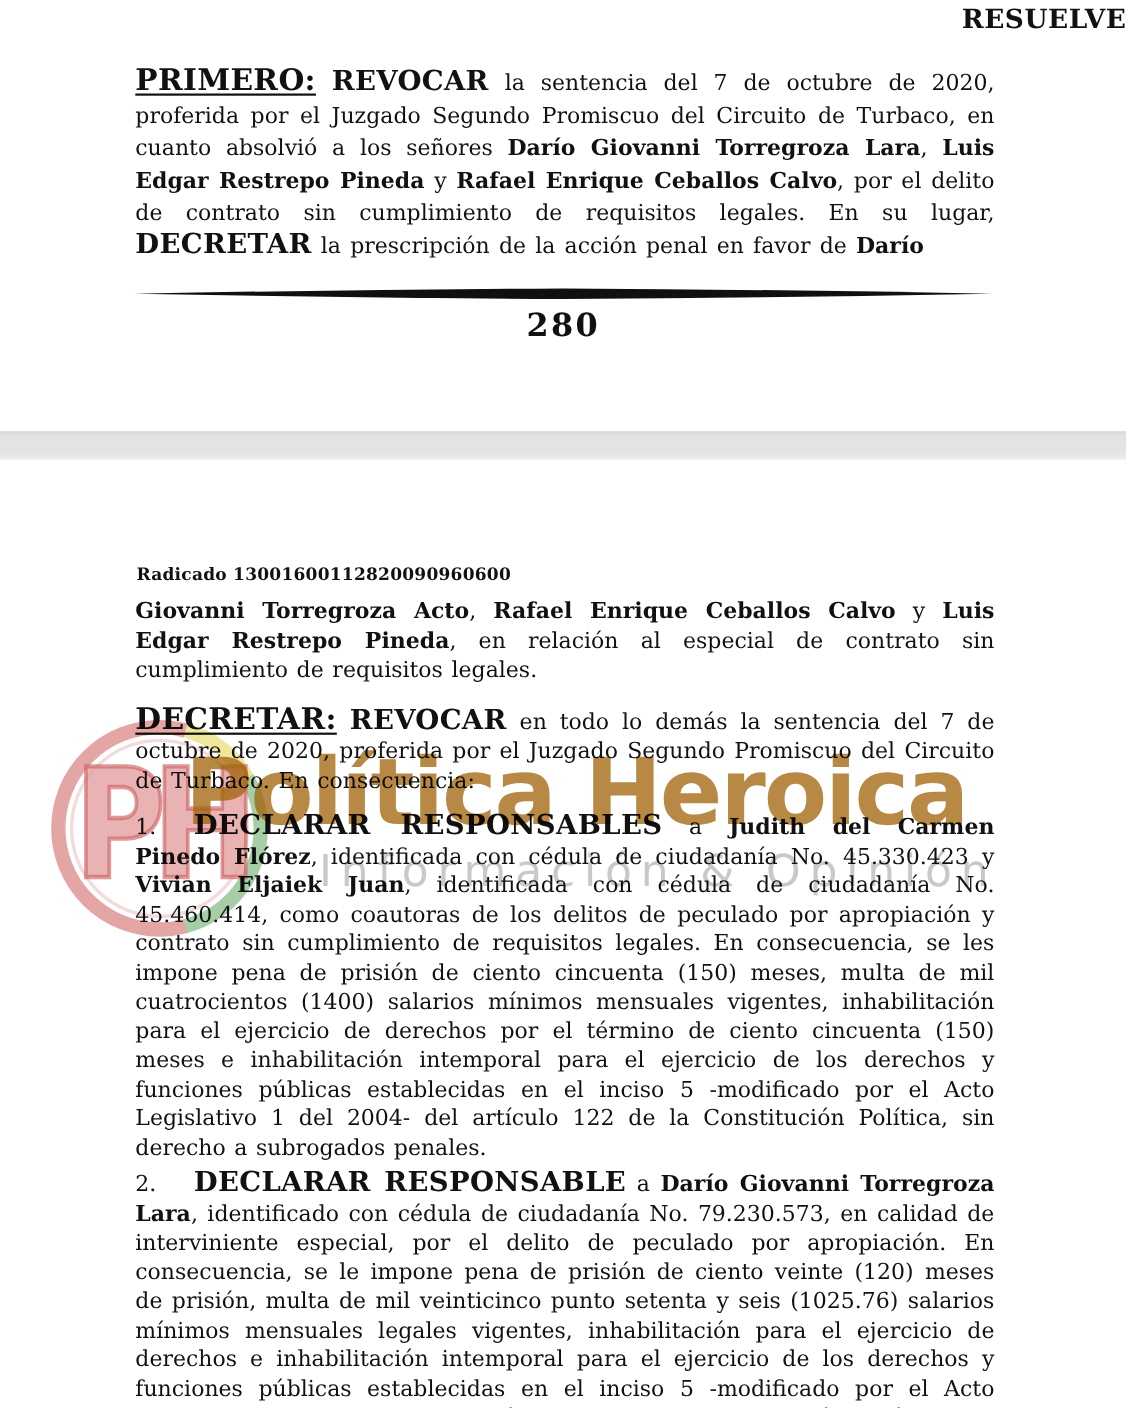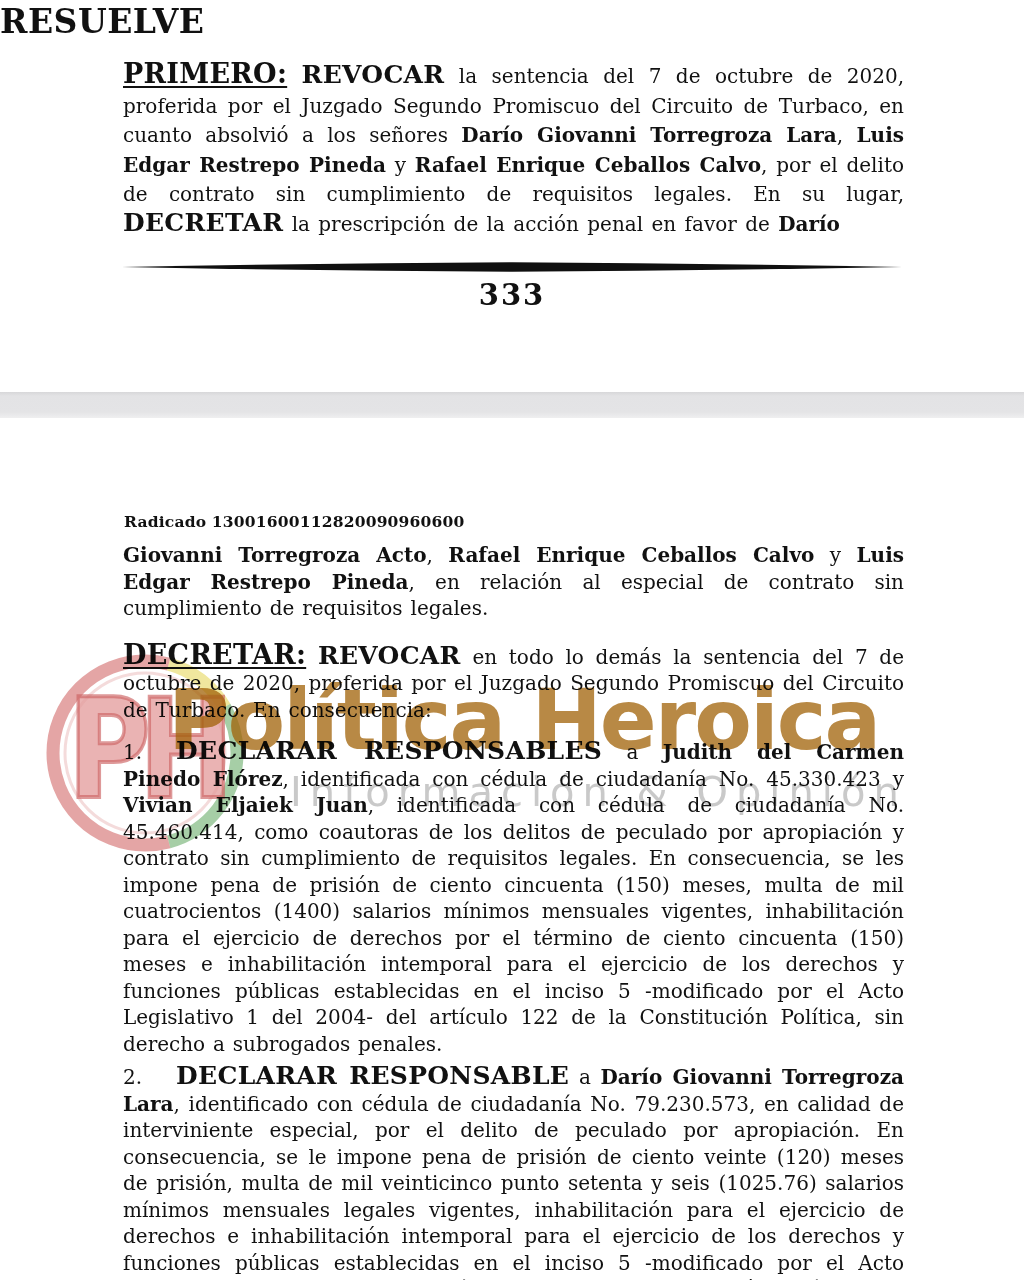--- a/index.html
+++ b/index.html
@@ -7,22 +7,22 @@
     position:relative;
     width:1024px;height:1280px;
     overflow:hidden;
     background:#ffffff;
     font-family:"DejaVu Serif","Liberation Serif",serif;
     color:#111;
   }
   
   .doc-title{
     position:absolute;top:2px;left:0;width:1024px;
-    text-align:left;
-    font-size:33px;font-weight:700;letter-spacing:.5px;
+    text-align:right;
+    font-size:24px;font-weight:700;letter-spacing:.5px;
     margin:0;
   }
   .p1-body{
     position:absolute;left:123px;top:60px;width:781px;
     font-size:20px;line-height:29.6px;
     text-align:justify;
     word-spacing:2px;
   }
   .divider{
     position:absolute;left:120px;top:259px;width:784px;height:14px;
@@ -104,21 +104,21 @@
   <h1 class="doc-title">RESUELVE</h1>
 
   <div class="p1-body"><span class="r-BU">PRIMERO:</span><span>  </span><span class="r-B">REVOCAR</span><span> la sentencia del 7 de octubre de 2020, proferida por el Juzgado Segundo Promiscuo del Circuito de Turbaco, en cuanto absolvió a los señores </span><span class="r-b">Darío Giovanni Torregroza Lara</span><span>, </span><span class="r-b">Luis Edgar Restrepo Pineda</span><span> y </span><span class="r-b">Rafael Enrique Ceballos Calvo</span><span>, por el delito de </span><span class="r-i">contrato sin cumplimiento de requisitos legales</span><span>. En su lugar, </span><span class="r-B">DECRETAR</span><span> la prescripción de la acción penal en favor de </span><span class="r-b">Darío</span></div>
 
   <div class="divider">
     <svg width="784" height="14" viewBox="0 0 784 14">
       <path d="M2,7 Q200,3.2 392,2.2 Q584,3.2 782,7 Q584,10.8 392,11.8 Q200,10.8 2,7 Z" fill="#101010"></path>
     </svg>
   </div>
 
-  <div class="page-number">333</div>
+  <div class="page-number">280</div>
 
   <div class="page-break"></div>
 
   <div class="case-header">
     <div>Radicado 13001600112820090960600</div>
   </div>
 
   <div class="p2-flow">
     <p class="p-cont"><span class="r-b">Giovanni Torregroza Acto</span><span>, </span><span class="r-b">Rafael Enrique Ceballos Calvo</span><span> y </span><span class="r-b">Luis Edgar Restrepo Pineda</span><span>, en relación al especial de </span><span class="r-i">contrato sin cumplimiento de requisitos legales.</span></p>
     <p class="p-segundo"><span class="r-BU">DECRETAR:</span><span> </span><span class="r-B">REVOCAR</span><span> en todo lo demás la sentencia del 7 de octubre de 2020, proferida por el Juzgado Segundo Promiscuo del Circuito de Turbaco. En consecuencia:</span></p>

